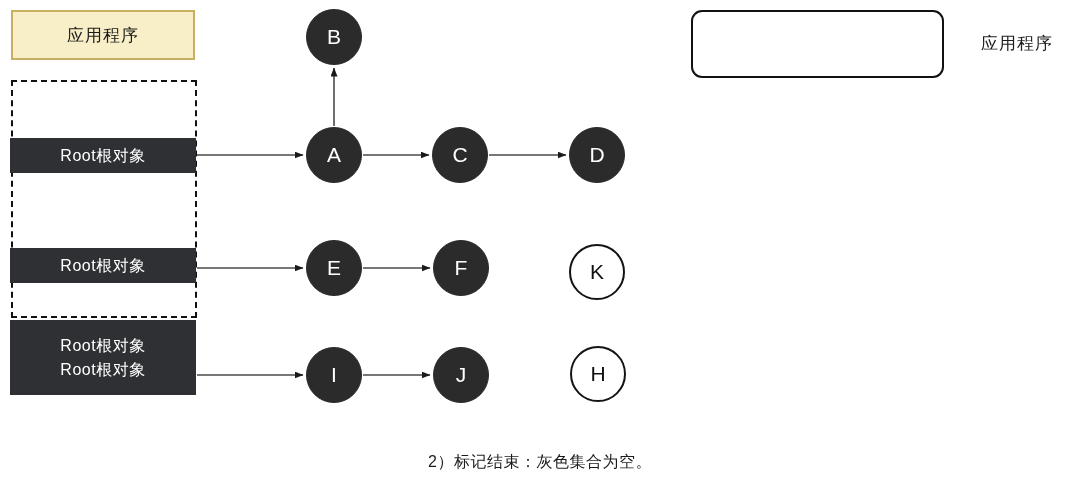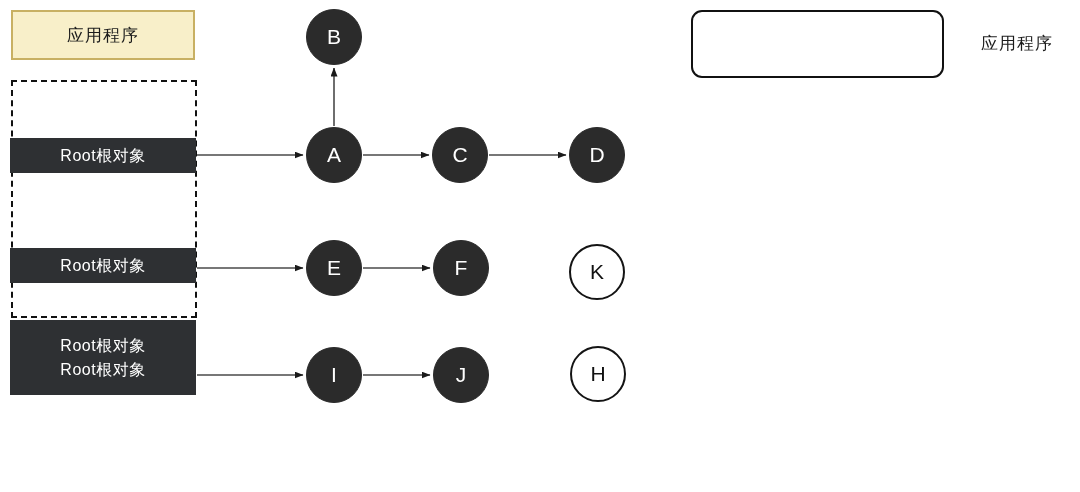--- a/index.html
+++ b/index.html
@@ -209,14 +209,15 @@
   <div class="node filled" style="left:433px; top:347px;">
     <span>J</span>
   </div>
   <div class="node hollow" style="left:570px; top:346px;">
     <span>H</span>
   </div>
 
   <div class="queue-box"></div>
   <div class="queue-label">应用程序</div>
 
+  <div class="caption">2）标记结束：灰色集合为空。</div>
 
 </div>
 
 </body></html>

